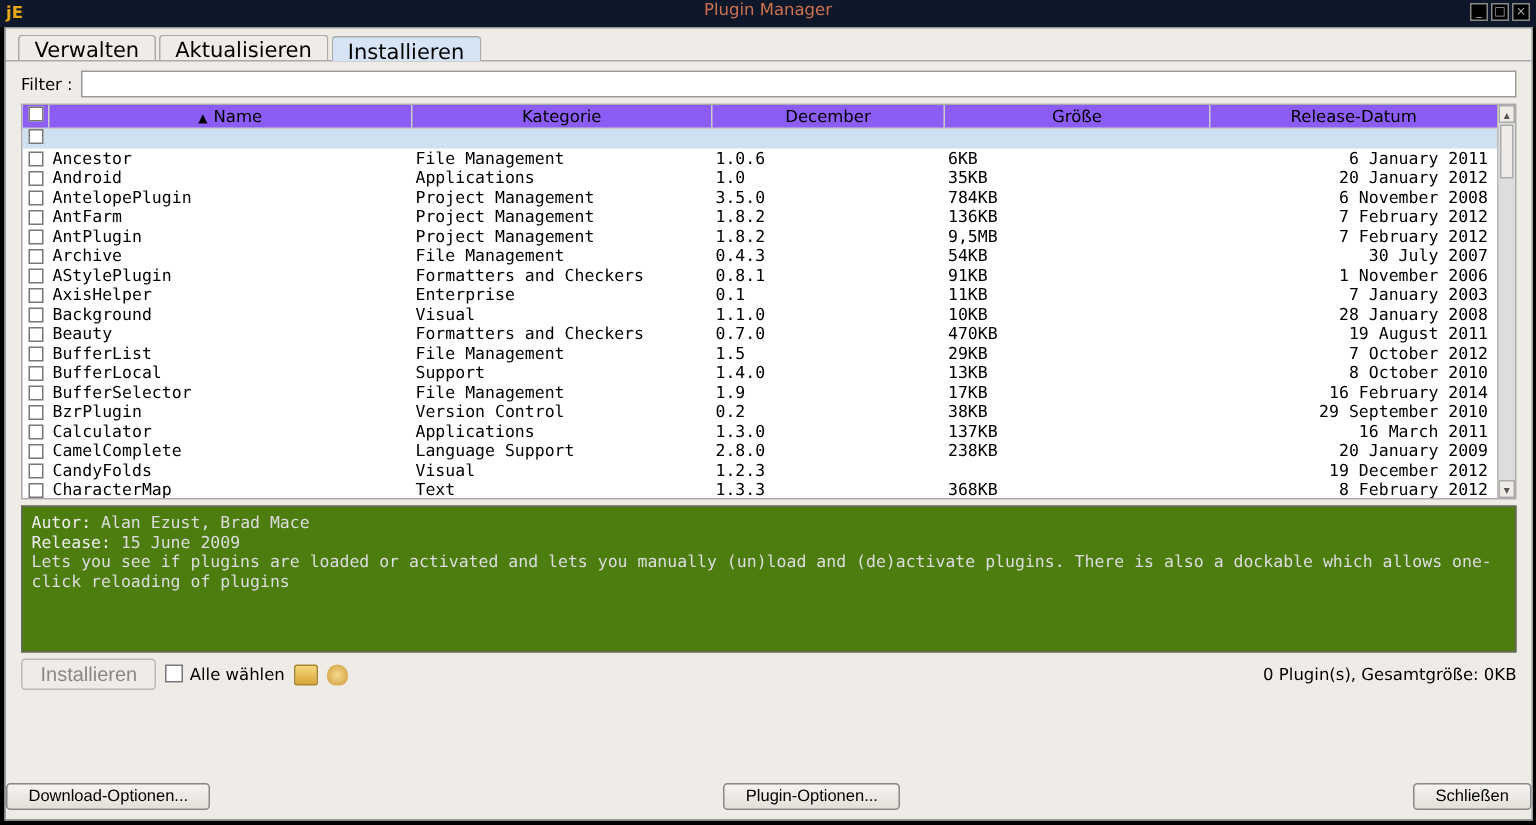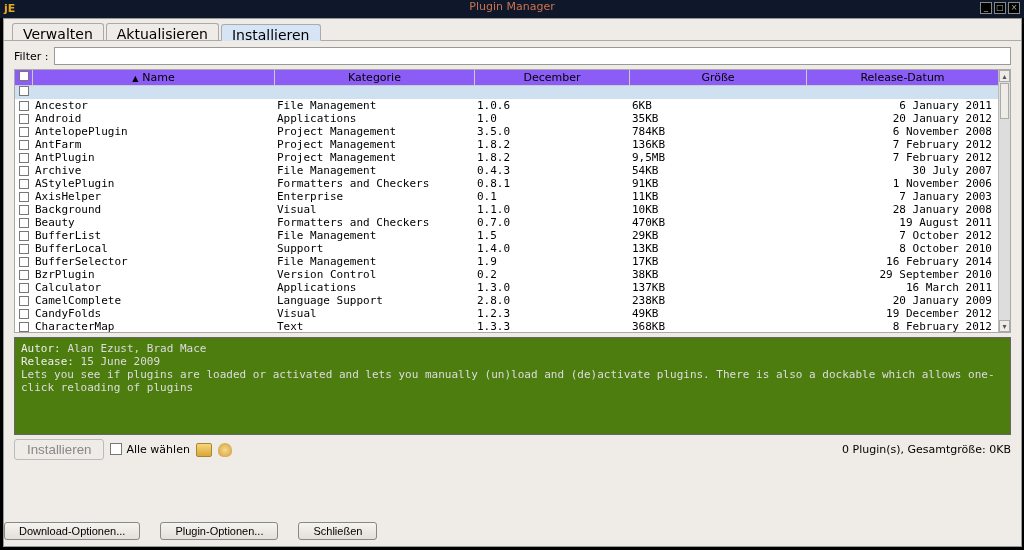--- a/index.html
+++ b/index.html
@@ -216,22 +216,22 @@
   margin-left: auto;
   font-size: 11px;
   color: #000;
 }
 .window-buttons {
   position: absolute;
   bottom: 6px;
   left: 0;
   right: 0;
   display: flex;
-  justify-content: flex-start;
-  gap: 20px;
+  justify-content: space-between;
+  gap: 8px;
 }
 .wbtn {
   padding: 2px 14px;
   border: 1px solid #888;
   border-radius: 3px;
   background: linear-gradient(#f6f4f0,#e3dfd9);
   font-size: 11px;
   cursor: pointer;
 }
 
@@ -452,21 +452,20 @@
             <span class="cell c-size">238KB</span>
             <span class="cell c-date">20 January 2009</span>
           </div>
           <div class="row">
             <span class="chk">
               <span class="box"></span>
             </span>
             <span class="cell c-name">CandyFolds</span>
             <span class="cell c-cat">Visual</span>
             <span class="cell c-ver">1.2.3</span>
-            <span class="cell c-size">49KB</span>
             <span class="cell c-date">19 December 2012</span>
           </div>
           <div class="row">
             <span class="chk">
               <span class="box"></span>
             </span>
             <span class="cell c-name">CharacterMap</span>
             <span class="cell c-cat">Text</span>
             <span class="cell c-ver">1.3.3</span>
             <span class="cell c-size">368KB</span>

